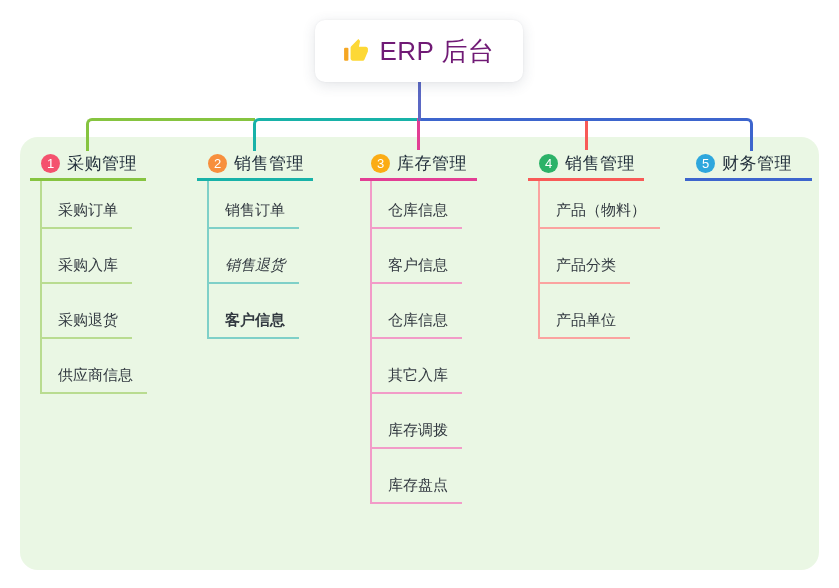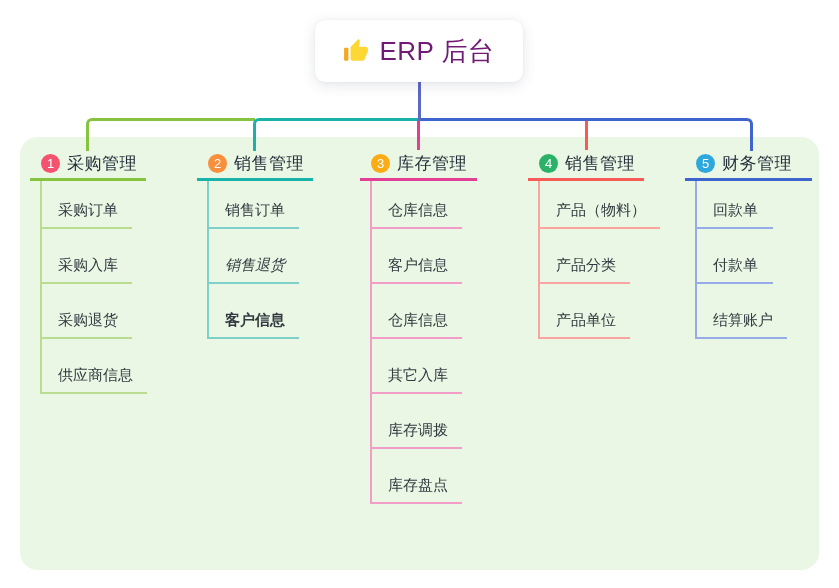--- a/index.html
+++ b/index.html
@@ -150,26 +150,15 @@
             <span>产品单位</span>
           </li>
         </ul>
   </div>
 
   <div class="branch" style="left: 685px;">
     <div class="branch-header" style="width: 127px; border-bottom-color: rgb(61, 101, 205);">
       <span class="badge" style="background: rgb(46, 167, 221);">5</span>
       <span class="branch-label">财务管理</span>
     </div>
-    <ul class="children" style="border-left-color: rgb(151, 171, 232);">
-          <li style="border-bottom-color: rgb(151, 171, 232);">
-            <span>回款单</span>
-          </li>
-          <li style="border-bottom-color: rgb(151, 171, 232);">
-            <span>付款单</span>
-          </li>
-          <li style="border-bottom-color: rgb(151, 171, 232);">
-            <span>结算账户</span>
-          </li>
-        </ul>
   </div>
 </div>
 </div>
 
 </body></html>

